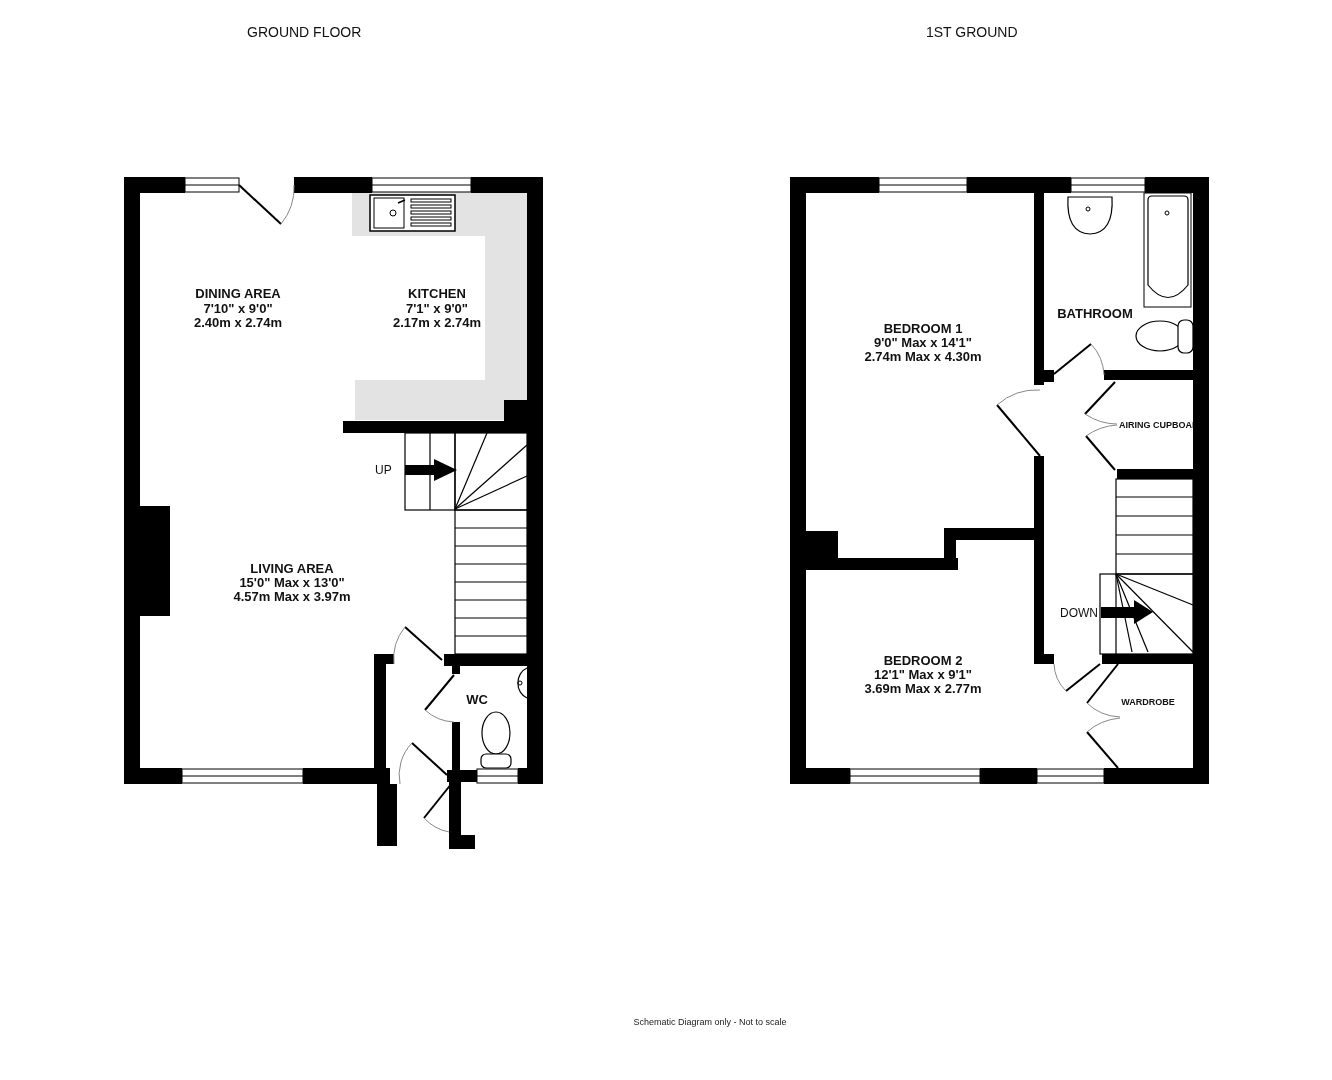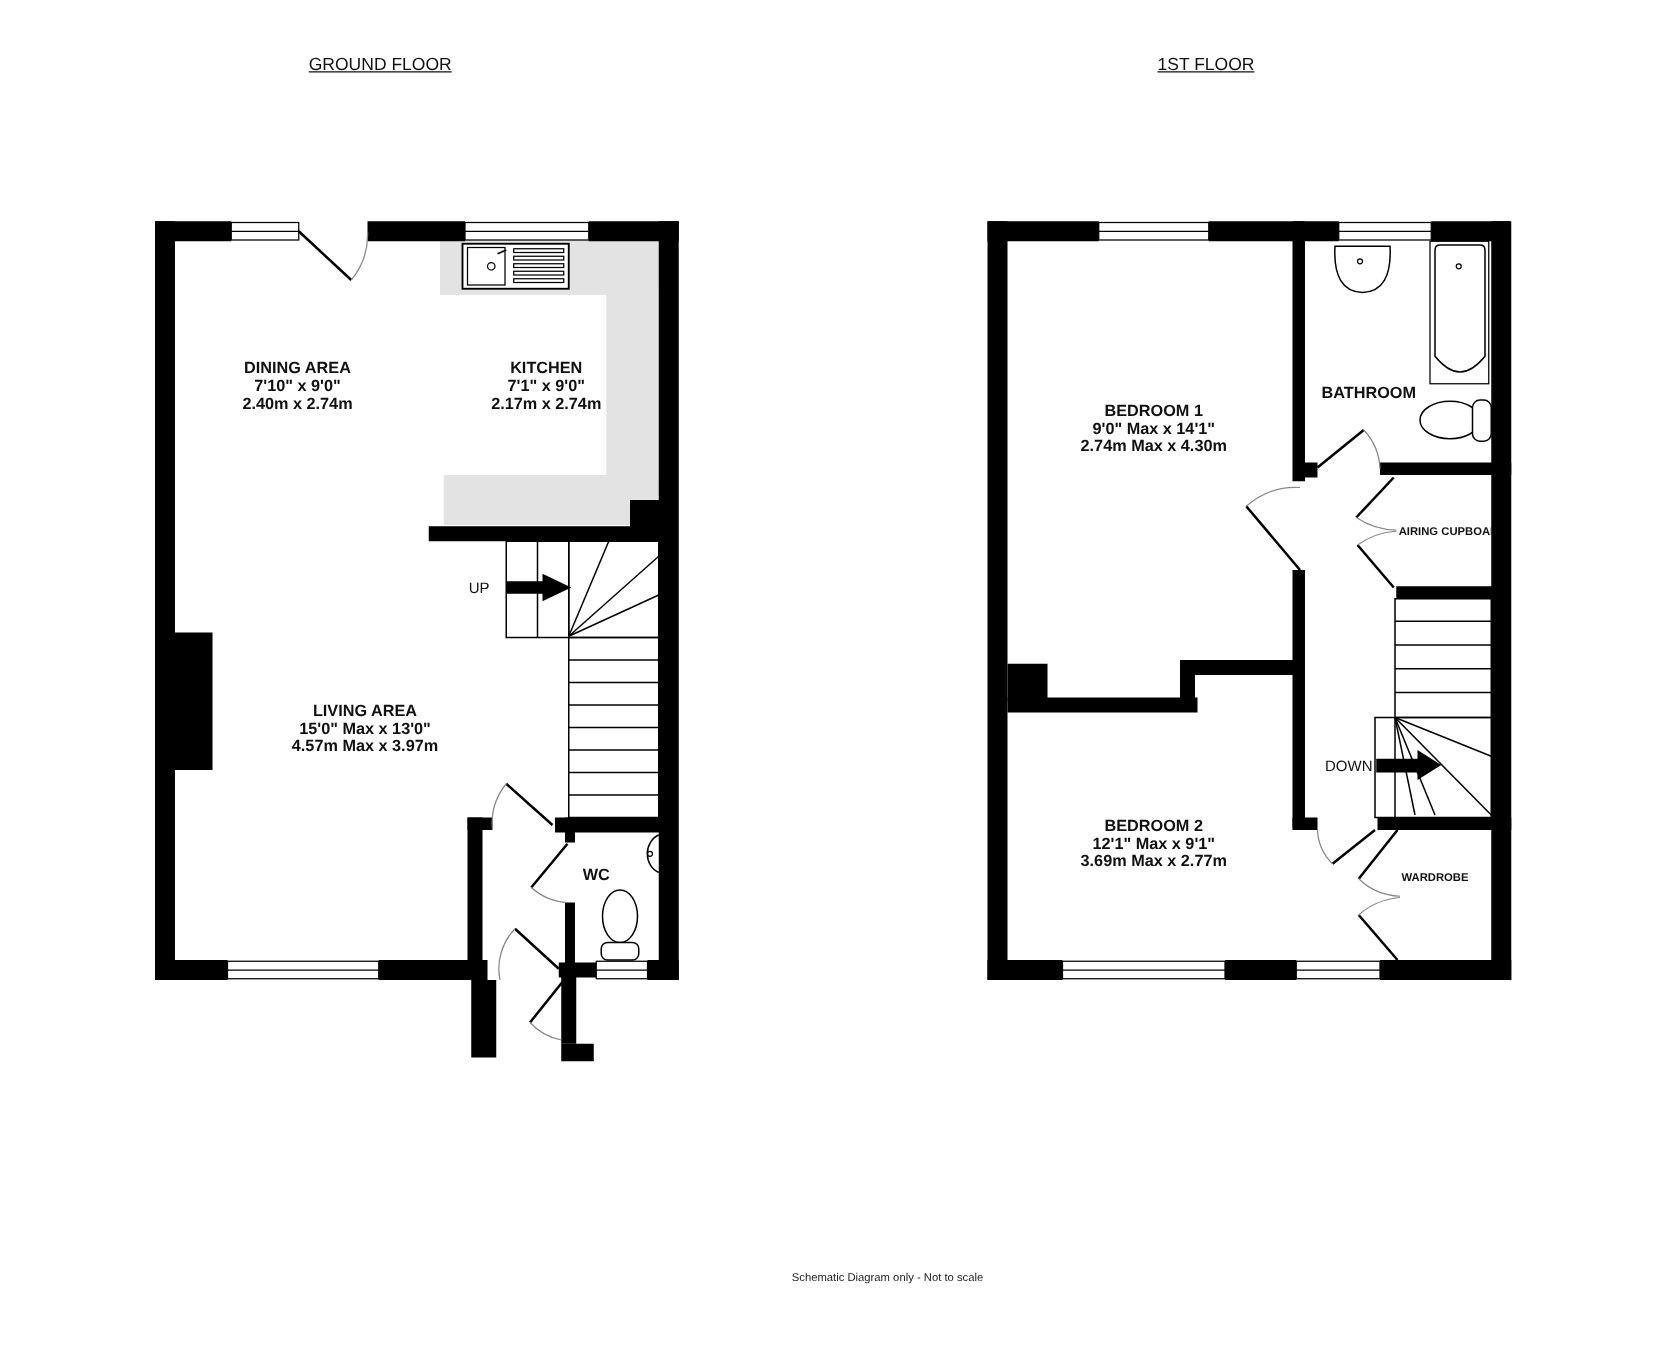--- a/index.html
+++ b/index.html
@@ -1,30 +1,30 @@
 <!DOCTYPE html>
 <html><head>
 <meta charset="utf-8">
 <style>
   html, body { margin:0; padding:0; background:#ffffff; }
   body { width:1332px; height:1080px; position:relative; overflow:hidden; font-family:"Liberation Sans", sans-serif; }
-  .floor-title { position:absolute; top:43px; font-size:14px; color:#111; letter-spacing:0;text-decoration:underline; }
+  .floor-title { position:absolute; top:24px; font-size:14px; color:#111; letter-spacing:0; }
   #gf-title { left:247px; }
   #ff-title { left:926px; }
   svg { position:absolute; left:0; top:0; }
   .room-label { font-family:"Liberation Sans", sans-serif; font-weight:bold; font-size:13px; fill:#111; }
   .small-label { font-family:"Liberation Sans", sans-serif; font-weight:bold; font-size:9px; fill:#111; }
   .plain-label { font-family:"Liberation Sans", sans-serif; font-size:12px; fill:#111; }
   .footer { position:absolute; top:1017px; left:0; width:1332px; text-align:center; font-size:9px; color:#222; line-height:10px;padding-left:44px; }
 </style>
 </head>
 <body>
 
 <div class="floor-title" id="gf-title">GROUND FLOOR</div>
-<div class="floor-title" id="ff-title">1ST FLOOR</div>
+<div class="floor-title" id="ff-title">1ST GROUND</div>
 
 <svg width="1332" height="1080" viewBox="0 0 1332 1080">
 
   <g>
 
     <g>
       <rect x="352" y="192" width="175" height="44" fill="#e3e3e3"></rect>
       <rect x="485" y="192" width="42" height="228" fill="#e3e3e3"></rect>
       <rect x="355" y="380" width="172" height="40" fill="#e3e3e3"></rect>
     </g>

